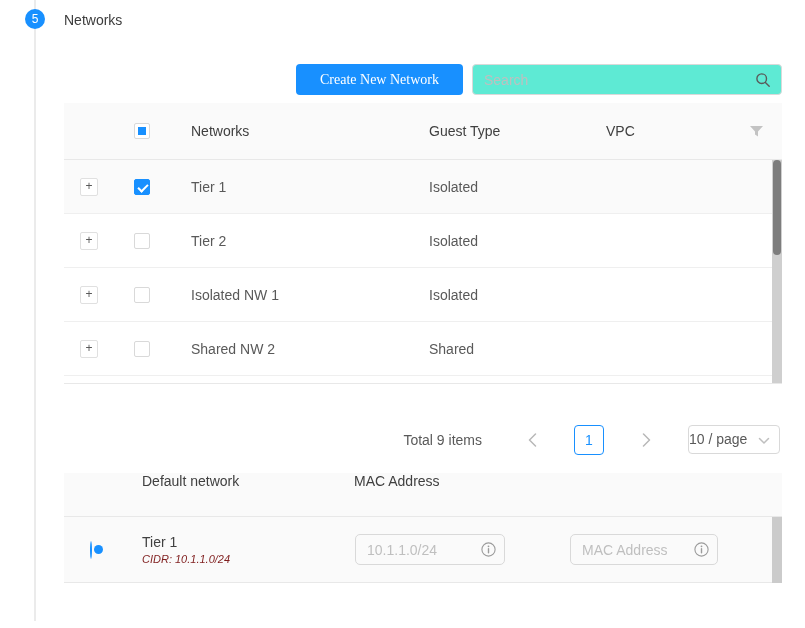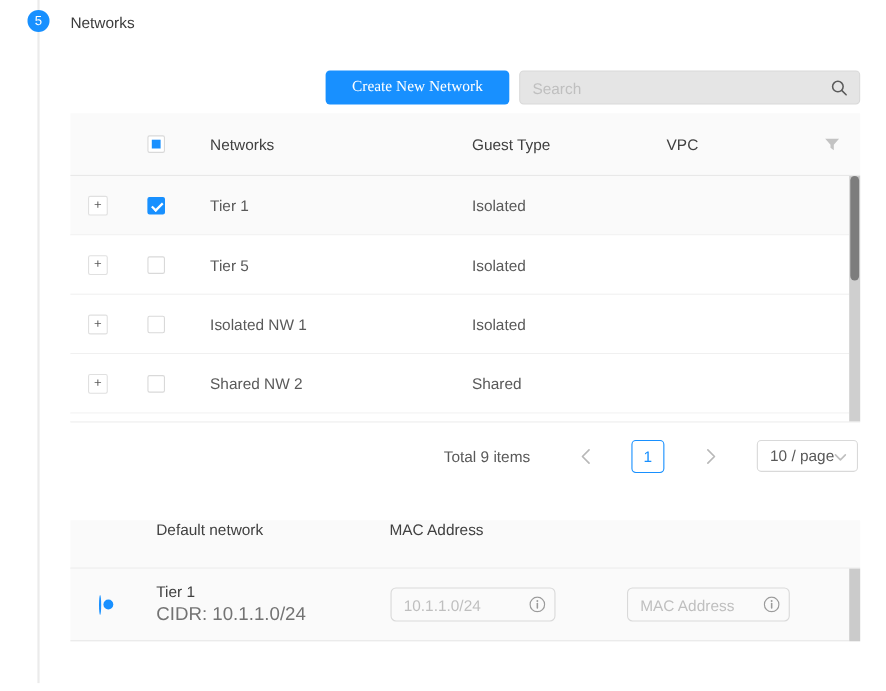--- a/index.html
+++ b/index.html
@@ -10,21 +10,21 @@
   
   .step-line { position:absolute; left:34px; top:0; width:2px; height:621px; background:#ebebeb; }
   .step-circle { position:absolute; left:25px; top:9px; width:20px; height:20px; border-radius:50%;
                  background:#1890ff; color:#fff; font-size:12px; line-height:20px; text-align:center; }
   .step-label { position:absolute; left:64px; top:12px; font-size:14px; color:#3c3c3c; }
 
   
   .create-btn { position:absolute; left:296px; top:64px; width:167px; height:31px; background:#1890ff;
                 border:none; border-radius:4px; color:#fff; font-size:14px; cursor:pointer;
                 font-family:Liberation Serif, serif; }
-  .search-wrap { position:absolute; left:472px; top:64px; width:310px; height:31px; background:#e5e5e5;
+  .search-wrap { position:absolute; left:472px; top:64px; width:310px; height:31px; background:#5eead4;
                  border:1px solid #d9d9d9; border-radius:4px; }
   .search-wrap input { position:absolute; left:0; top:0; width:100%; height:100%; border:none; outline:none;
                  background:transparent; padding:0 32px 0 11px; font-size:14px; color:#595959; font-family:inherit; }
   .search-wrap input::placeholder { color:#bfbfbf; }
   .search-icon { position:absolute; right:10px; top:7px; width:16px; height:16px; cursor:pointer; }
 
   
   .table1 { position:absolute; left:64px; top:103px; width:718px; border-bottom:1px solid #e8e8e8; }
   .t1-header { display:flex; align-items:center; height:57px; background:#fafafa;
                border-bottom:1px solid #e8e8e8; color:#404040; font-weight:500; position:relative; }
@@ -47,46 +47,46 @@
               background:#1890ff; }
   .checkbox.checked { background:#1890ff; border-color:#1890ff; }
   .checkbox.checked::after { content:""; position:absolute; left:5px; top:2px; width:4px; height:8px;
               border:solid #fff; border-width:0 2px 2px 0; transform:rotate(45deg); }
   .scrollbar { position:absolute; right:0; width:10px; background:#cfcfcf; }
   .sb-1 { top:57px; height:223px; }
   .sb-thumb { position:absolute; left:1px; top:0; width:8px; height:95px; background:#7d7d7d;
               border-radius:4px; cursor:grab; }
 
   
-  .pagination { position:absolute; left:64px; top:399px; width:716px; height:31px; display:flex;
+  .pagination { position:absolute; left:64px; top:424px; width:716px; height:31px; display:flex;
                 justify-content:flex-end; align-items:center;gap:24px; }
   .pg-total { color:#595959; margin-right:16px; }
   .pg-arrow { width:20px; height:30px; display:flex; align-items:center; justify-content:center; cursor:pointer; }
   .pg-page { width:30px; height:30px; margin:0 8px; border:1px solid #1890ff; border-radius:4px;
              color:#1890ff; line-height:28px; text-align:center; background:#fff; cursor:pointer; }
   .pg-size { position:relative; width:92px; height:29px; margin-left:8px; border:1px solid #d9d9d9;
-             border-radius:4px; background:#fff; line-height:27px; padding-left:11px; color:#595959; cursor:pointer; }
+             border-radius:4px; background:#fff; line-height:27px; color:#595959; cursor:pointer; }
   .pg-size .chev { position:absolute; right:9px; top:11px; }
 
   
   .table2 { position:absolute; left:64px; top:473px; width:718px; }
   .t2-header { display:flex; height:44px; background:#fafafa;
                border-bottom:1px solid #e8e8e8; color:#404040; font-weight:500; }
   .col-radio { width:78px; flex:none; }
   .col-def   { width:212px; flex:none; }
   .col-ip    { width:210px; flex:none; }
   .col-mac   { flex:1; }
   .t2-row { display:flex; align-items:center; height:66px; width:708px; background:#fafafa;
             border-bottom:1px solid #e8e8e8; }
   .radio { width:17px; height:17px; margin-left:26px; border:1px solid #1890ff; border-radius:50%;
            background:#fff; position:relative; cursor:pointer; }
   .radio.on::after { content:""; position:absolute; left:3px; top:3px; width:9px; height:9px;
            border-radius:50%; background:#1890ff; }
   .net-name { color:#404040; }
-  .net-cidr { color:#737373; font-size:17px; margin-top:3px; }
+  .net-cidr { color:#7f1d1d; font-size:11px; margin-top:3px;font-style:italic; }
   .cell-input { position:relative; width:150px; height:31px; }
   .cell-input input { width:100%; height:100%; border:1px solid #d9d9d9; border-radius:5px; background:#fafafa;
            padding:0 30px 0 11px; font-size:14px; color:#595959; outline:none; font-family:inherit; }
   .cell-input input::placeholder { color:#bfbfbf; }
   .info-icon { position:absolute; right:9px; top:8px; width:15px; height:15px; cursor:pointer; }
   .ip-off { margin-left:1px;border-radius:14px; }
   .mac-off { margin-left:6px; width:148px; }
   .sb-2 { top:44px; height:66px; background:#cbcbcb; }
 </style>
 </head>
@@ -135,21 +135,21 @@
       <div class="col-vpc"></div>
     </div>
 
     <div class="t1-row">
       <div class="col-expand">
           <button class="expand-btn">+</button>
         </div>
       <div class="col-check">
           <span class="checkbox"></span>
         </div>
-      <div class="col-name">Tier 5</div>
+      <div class="col-name">Tier 2</div>
       <div class="col-guest">Isolated</div>
       <div class="col-vpc"></div>
     </div>
 
     <div class="t1-row">
       <div class="col-expand">
           <button class="expand-btn">+</button>
         </div>
       <div class="col-check">
           <span class="checkbox"></span>

